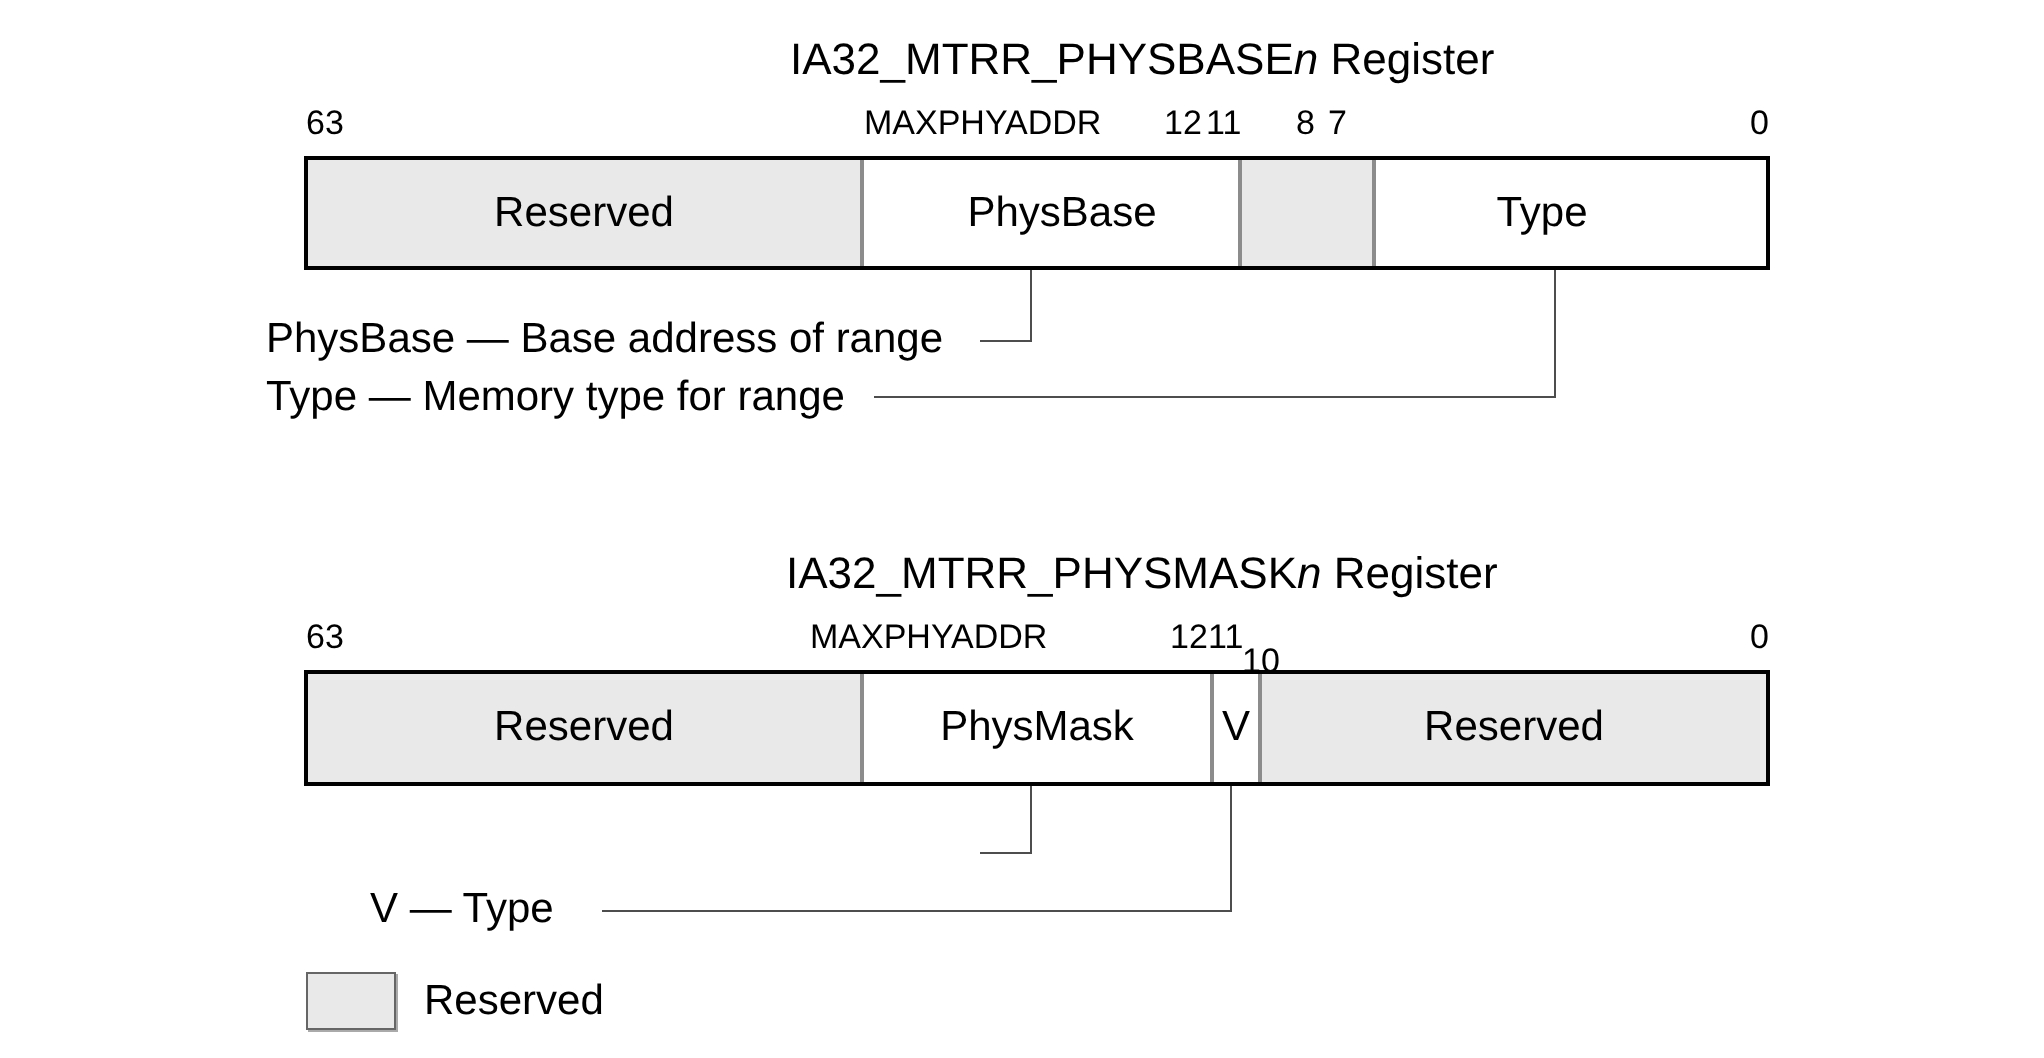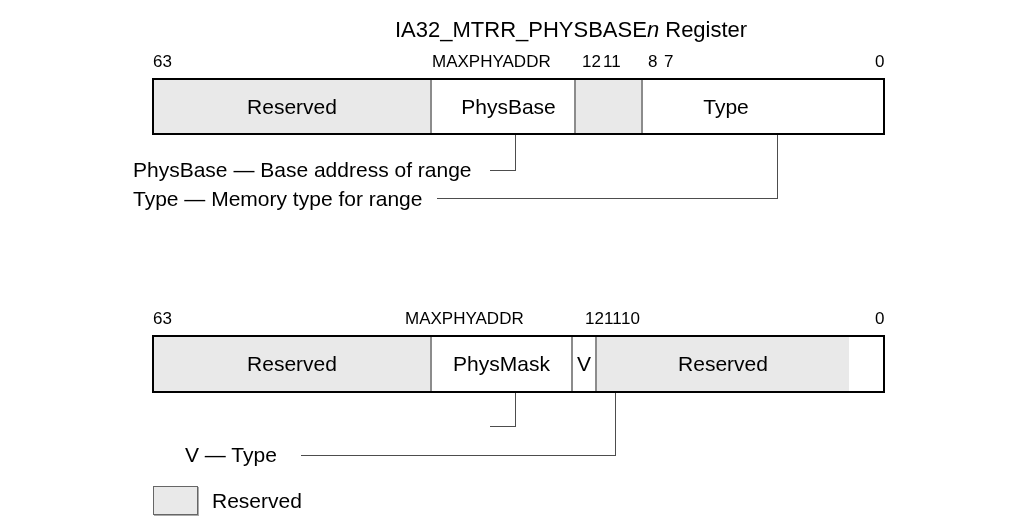--- a/index.html
+++ b/index.html
@@ -88,42 +88,45 @@
   <div class="bit" style="left:153px; top:53px;">63</div>
   <div class="bit" style="left:432px; top:53px;">MAXPHYADDR</div>
   <div class="bit" style="left:582px; top:53px;">12</div>
   <div class="bit" style="left:603px; top:53px;">11</div>
   <div class="bit" style="left:648px; top:53px;">8</div>
   <div class="bit" style="left:664px; top:53px;">7</div>
   <div class="bit" style="left:875px; top:53px;">0</div>
 
   <div class="regbox" style="top:78px; height:57px;">
     <div class="seg gray" style="width:276px;">Reserved</div>
-    <div class="seg" style="width:144px;padding-left:11px;">PhysBase</div>
+    <div class="seg" style="width:189px;padding-left:11px;">PhysBase</div>
     <div class="seg gray" style="width:67px;"></div>
     <div class="seg" style="width:168px;">Type</div>
   </div>
 
   <div class="connector" style="left:490px; top:135px; width:25px; height:35px;"></div>
   <div class="connector" style="left:437px; top:135px; width:340px; height:63px;"></div>
 
   <div class="callout-text" style="left:133px; top:159px;">PhysBase — Base address of range</div>
   <div class="callout-text" style="left:133px; top:188px;">Type — Memory type for range</div>
 
+  <div class="title" style="left:393px; top:274px;">
+    <span>IA32_MTRR_PHYSMASK</span><i>n</i><span> Register</span>
+  </div>
 
   <div class="bit" style="left:153px; top:310px;">63</div>
   <div class="bit" style="left:405px; top:310px;">MAXPHYADDR</div>
   <div class="bit" style="left:585px; top:310px;">12</div>
   <div class="bit" style="left:604px; top:310px;">11</div>
-  <div class="bit" style="left:621px; top:310px;">10</div>
+  <div class="bit" style="left:621px; top:322px;">10</div>
   <div class="bit" style="left:875px; top:310px;">0</div>
 
   <div class="regbox" style="top:335px; height:58px;">
     <div class="seg gray" style="width:276px;">Reserved</div>
-    <div class="seg" style="width:141px;">PhysMask</div>
+    <div class="seg" style="width:175px;">PhysMask</div>
     <div class="seg" style="width:24px;">V</div>
     <div class="seg gray" style="width:254px;">Reserved</div>
   </div>
 
   <div class="connector" style="left:490px; top:393px; width:25px; height:33px;"></div>
   <div class="connector" style="left:301px; top:393px; width:314px; height:62px;"></div>
 
   <div class="callout-text" style="left:185px; top:444px;">V — Type</div>
 
   <div class="legend-swatch"></div>

